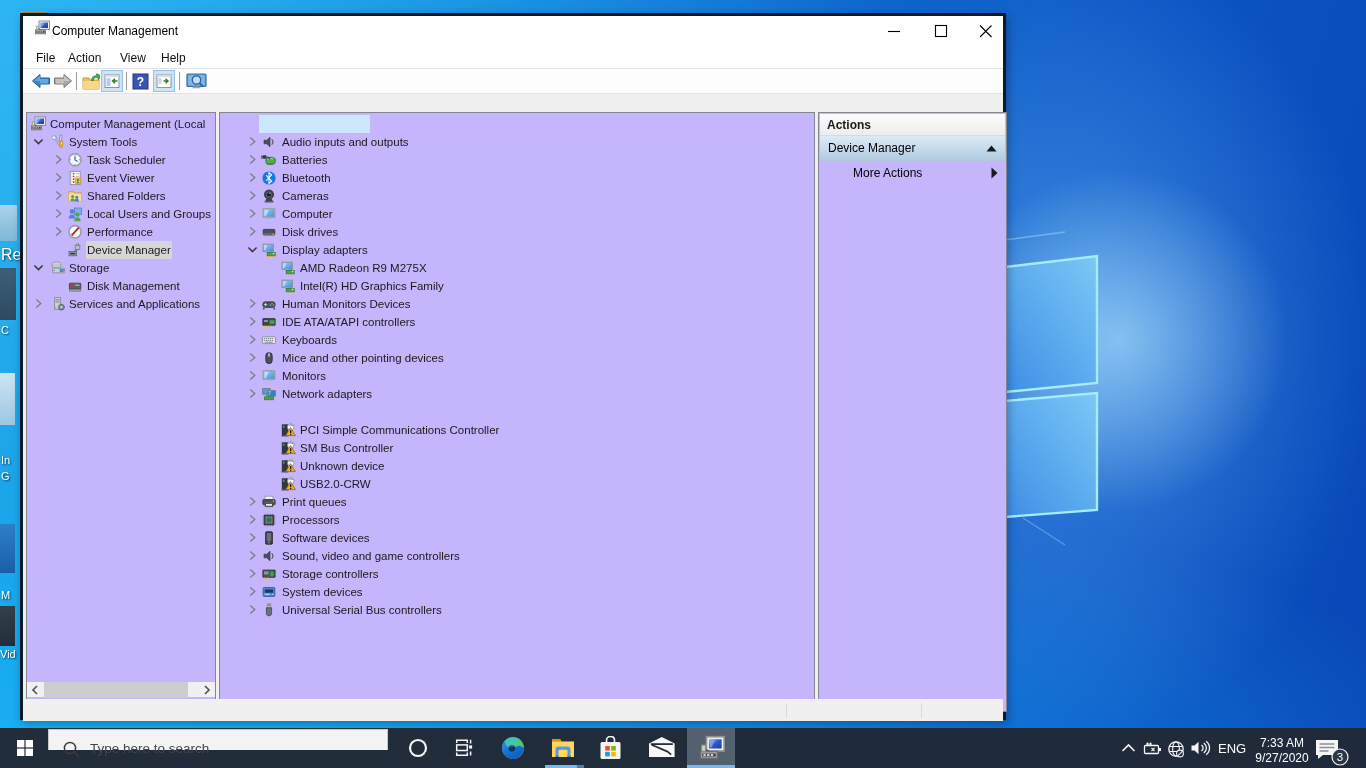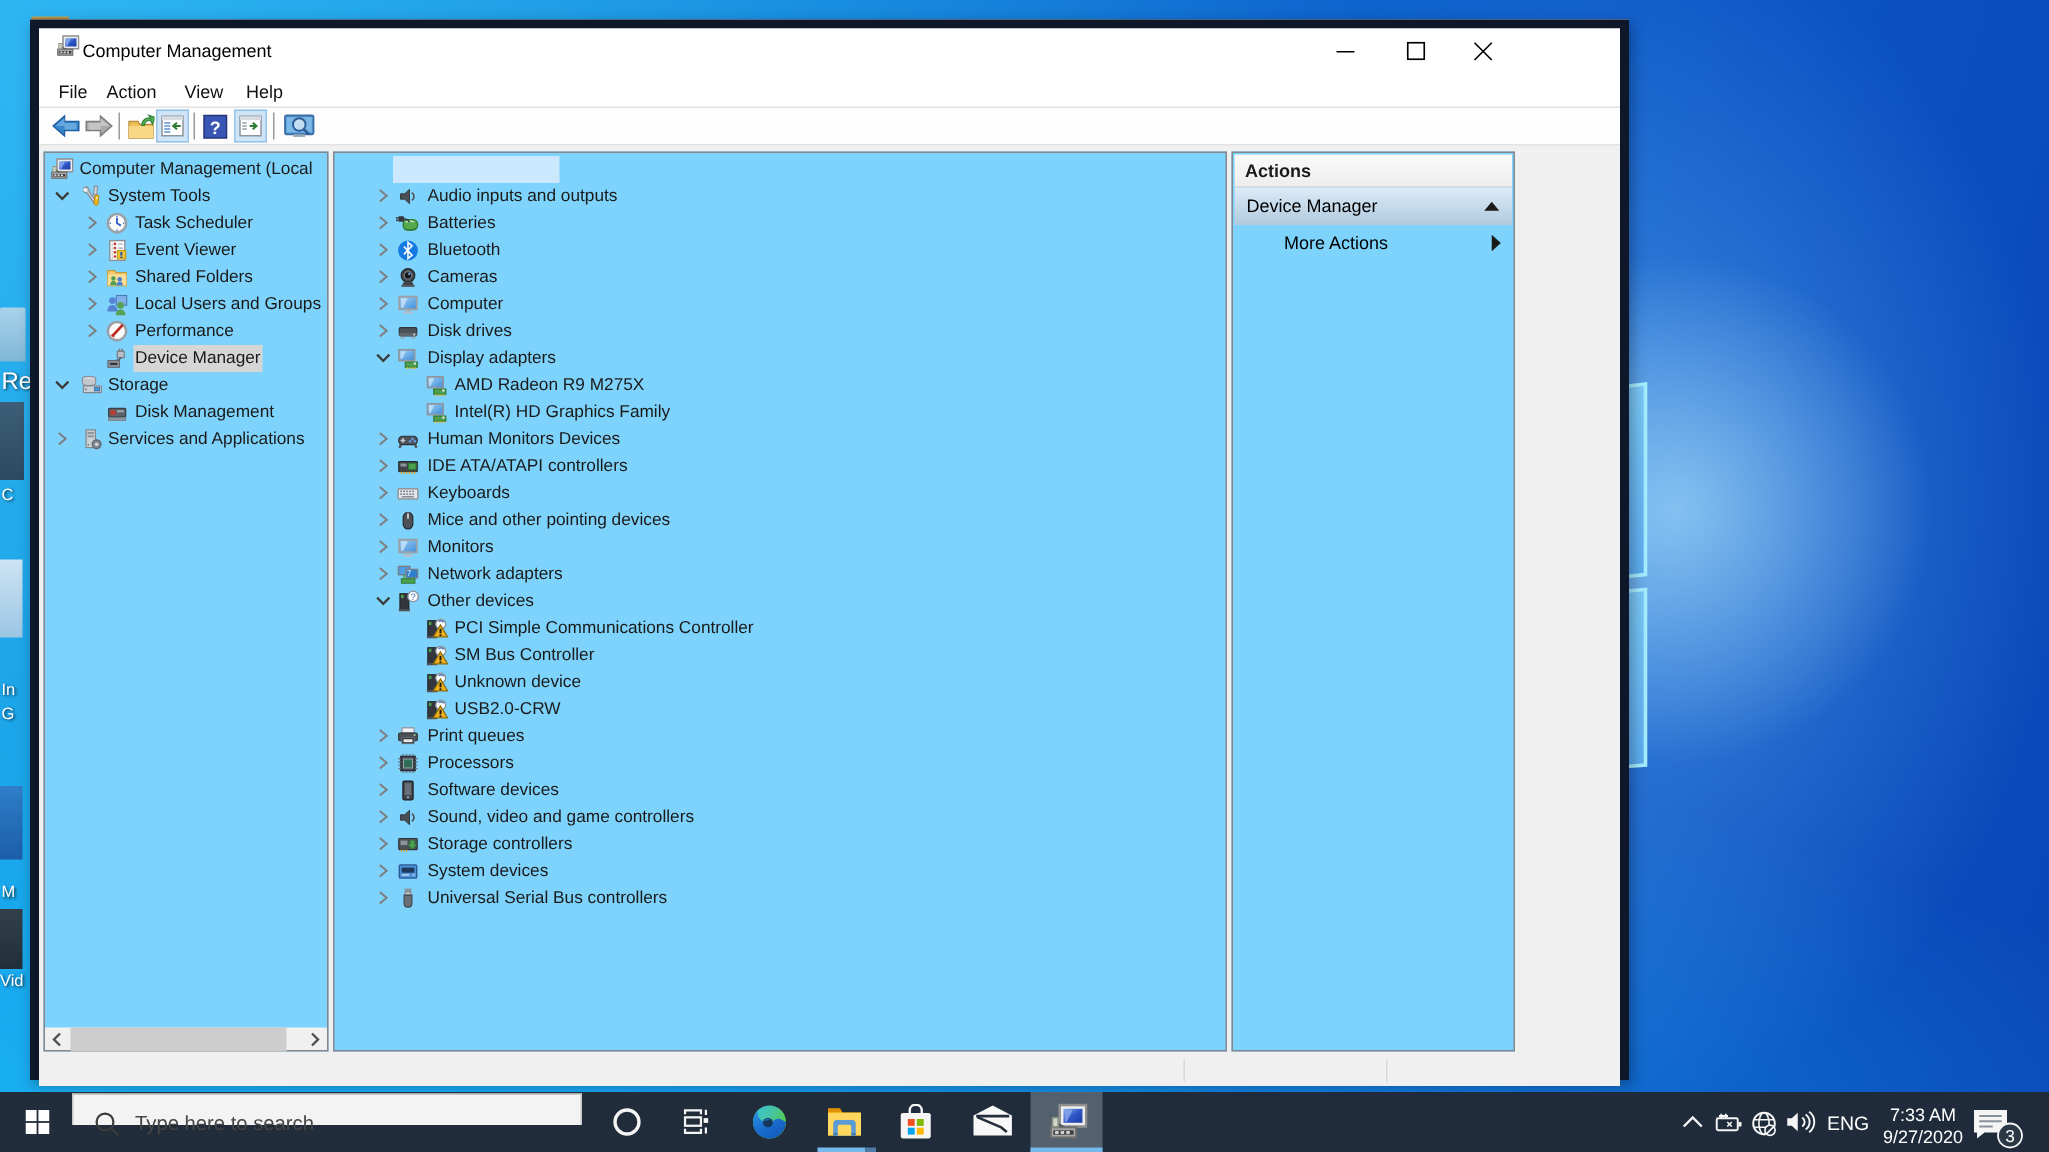--- a/index.html
+++ b/index.html
@@ -5,31 +5,31 @@
 html,body{width:1366px;height:768px;overflow:hidden;font-family:"Liberation Sans",sans-serif}
 #desk{position:absolute;left:0;top:0;width:1366px;height:768px;
 background:
  radial-gradient(circle 170px at 1118px 340px, rgba(185,235,255,.6), rgba(185,235,255,0) 100%),
  radial-gradient(ellipse 300px 400px at 1075px 340px, rgba(110,190,250,.5), rgba(110,190,250,0) 100%),
  radial-gradient(ellipse 1250px 330px at 260px 780px, rgba(30,190,255,.72), rgba(30,190,255,0) 100%),
  radial-gradient(ellipse 900px 620px at 80px 40px, rgba(70,200,255,.42), rgba(70,200,255,0) 100%),
  linear-gradient(106deg,#1ea9ea 0%,#149ce4 12%,#0e7ed8 36%,#0c62cc 55%,#0b53c4 75%,#0946b6 100%);}
 .abs{position:absolute}
 .ic{position:absolute}
-#win{position:absolute;left:20px;top:13px;width:1066px;height:707px;background:#fff;
- border:6px solid #0f172a;box-shadow:2px 3px 9px rgba(0,0,0,.32)}
+#win{position:absolute;left:20px;top:13px;width:986px;height:707px;background:#fff;
+ border:3px solid #0f172a;box-shadow:2px 3px 9px rgba(0,0,0,.32)}
 #title{position:absolute;left:0;top:0;width:100%;height:31px;background:#fff}
 #title .t{position:absolute;left:29px;top:8px;font-size:12px;color:#000}
 #menubar{position:absolute;left:0;top:31px;width:100%;height:22px;background:#fff;border-bottom:1px solid #e2e2e2;font-size:12px;color:#111}
 #menubar span{position:absolute;top:4px}
 #toolbar{position:absolute;left:0;top:53px;width:100%;height:24px;background:#fdfdfd}
 #rebar{position:absolute;left:0;top:77px;width:100%;height:5px;background:#f0f0f0;border-top:1px solid #e3e3e3}
 #paneland{position:absolute;left:0;top:82px;width:100%;height:601px;background:#f0f0f0}
 #status{position:absolute;left:0;top:683px;width:100%;height:22px;background:#f0f0f0}
-.pane{position:absolute;top:0;background:#7dd3fc;border:1px solid #828790}
+.pane{position:absolute;top:14px;background:#c4b5fd;border:1px solid #828790}
 .row{position:absolute;height:18px;line-height:18px;font-size:11.5px;color:#1a1a1a;white-space:nowrap}
 .cap{position:absolute;top:0;width:46px;height:31px}
 .seltree{position:absolute;background:#d6d6d6}
 .selblue{position:absolute;background:#cce8ff}
 #actions-hd{position:absolute;left:1px;top:1px;right:1px;height:22px;background:linear-gradient(#fbfbfb,#ededed);border-bottom:1px solid #d9d9d9;font-weight:bold;font-size:12px;color:#1a1a1a;line-height:22px;padding-left:7px}
 #dmbar{position:absolute;left:1px;top:23px;right:1px;height:25px;background:url(#),linear-gradient(#dcebf8,#b0cade);font-size:12px;line-height:25px;padding-left:8px;color:#000}
 #moreact{position:absolute;left:1px;top:48px;right:1px;height:24px;font-size:12px;line-height:24px;padding-left:33px;color:#000}
 #taskbar{position:absolute;left:0;top:728px;width:1366px;height:40px;background:linear-gradient(90deg,#212d3a,#1f2b3b)}
 #search{position:absolute;left:48px;top:729px;width:340px;height:21px;background:#f3f3f3;border:1px solid #c8c8c8;border-bottom:none}
 #search .txt{position:absolute;left:41px;top:11px;font-size:13.5px;color:#464646}
@@ -614,29 +614,20 @@
           <span style="position:absolute;left:62px">Monitors</span>
         </div>
 <div class="row" style="left:0;top:271.5px;width:594px">
           <svg class="ic" style="left:27.5px;top:3.5px" width="9" height="11" viewBox="0 0 9 11">
             <path d="M2.2 1.6 L6.8 5.5 L2.2 9.4" fill="none" stroke="#7d7d7d" stroke-width="1.3"></path>
           </svg>
           <svg class="ic" style="left:41px;top:1px" width="16" height="16" viewBox="0 0 16 16">
             <use href="#i_network"></use>
           </svg>
           <span style="position:absolute;left:62px">Network adapters</span>
-        </div>
-<div class="row" style="left:0;top:289.5px;width:594px">
-          <svg class="ic" style="left:26.5px;top:4.5px" width="11" height="9" viewBox="0 0 11 9">
-            <path d="M1.4 2.4 L5.5 6.6 L9.6 2.4" fill="none" stroke="#3b3b3b" stroke-width="1.5"></path>
-          </svg>
-          <svg class="ic" style="left:41px;top:1px" width="16" height="16" viewBox="0 0 16 16">
-            <use href="#i_other"></use>
-          </svg>
-          <span style="position:absolute;left:62px">Other devices</span>
         </div>
 <div class="row" style="left:0;top:307.5px;width:594px">
           <svg class="ic" style="left:60px;top:1px" width="16" height="16" viewBox="0 0 16 16">
             <use href="#i_warn"></use>
           </svg>
           <span style="position:absolute;left:80px">PCI Simple Communications Controller</span>
         </div>
 <div class="row" style="left:0;top:325.5px;width:594px">
           <svg class="ic" style="left:60px;top:1px" width="16" height="16" viewBox="0 0 16 16">
             <use href="#i_warn"></use>

